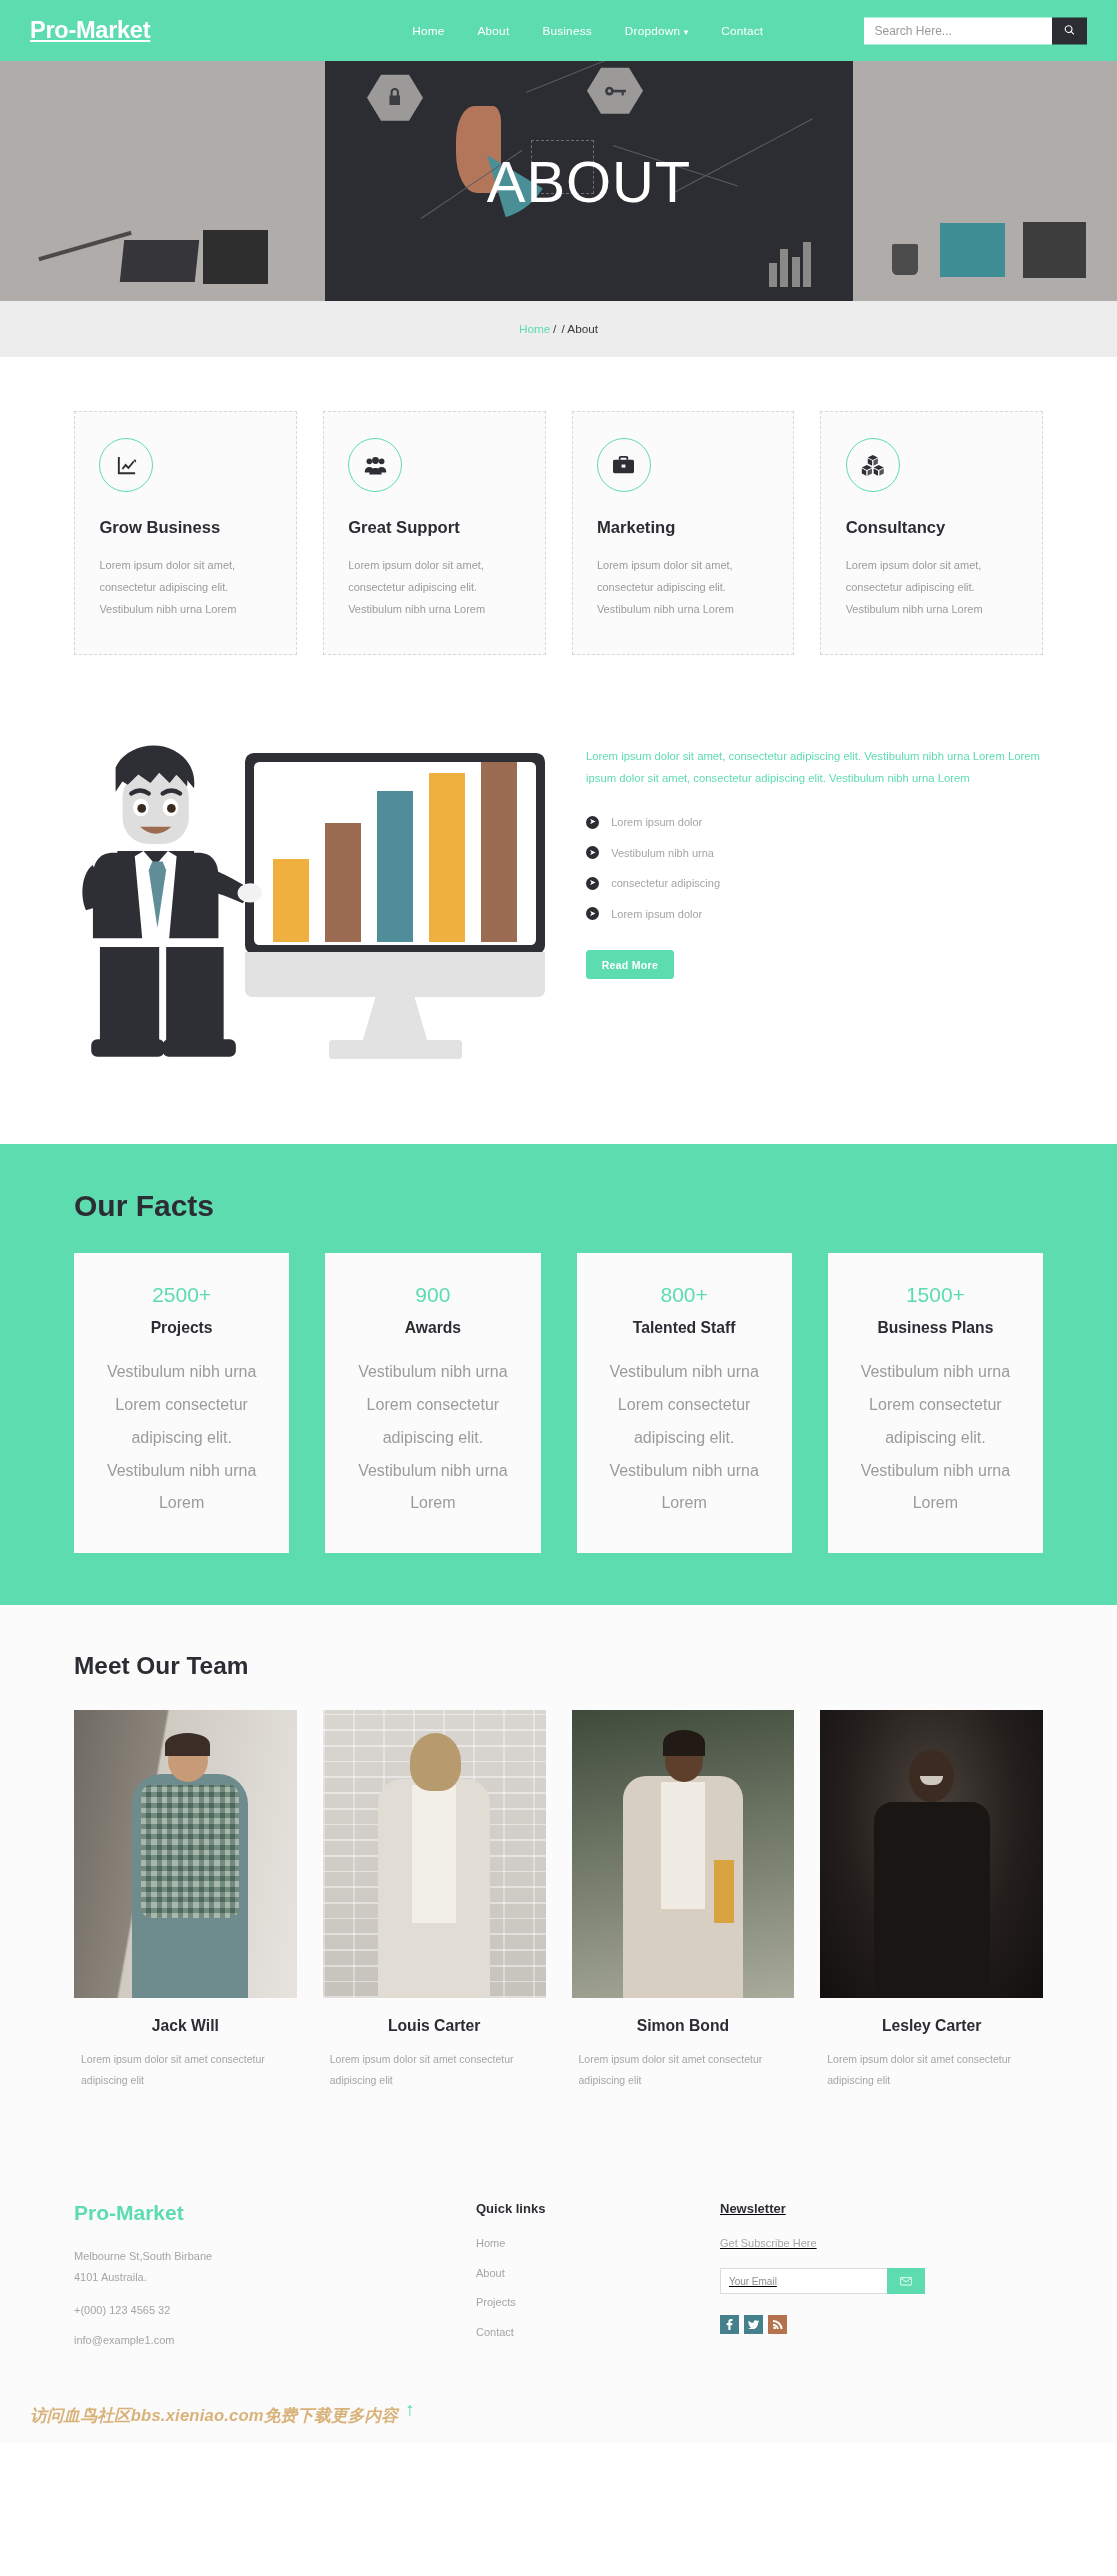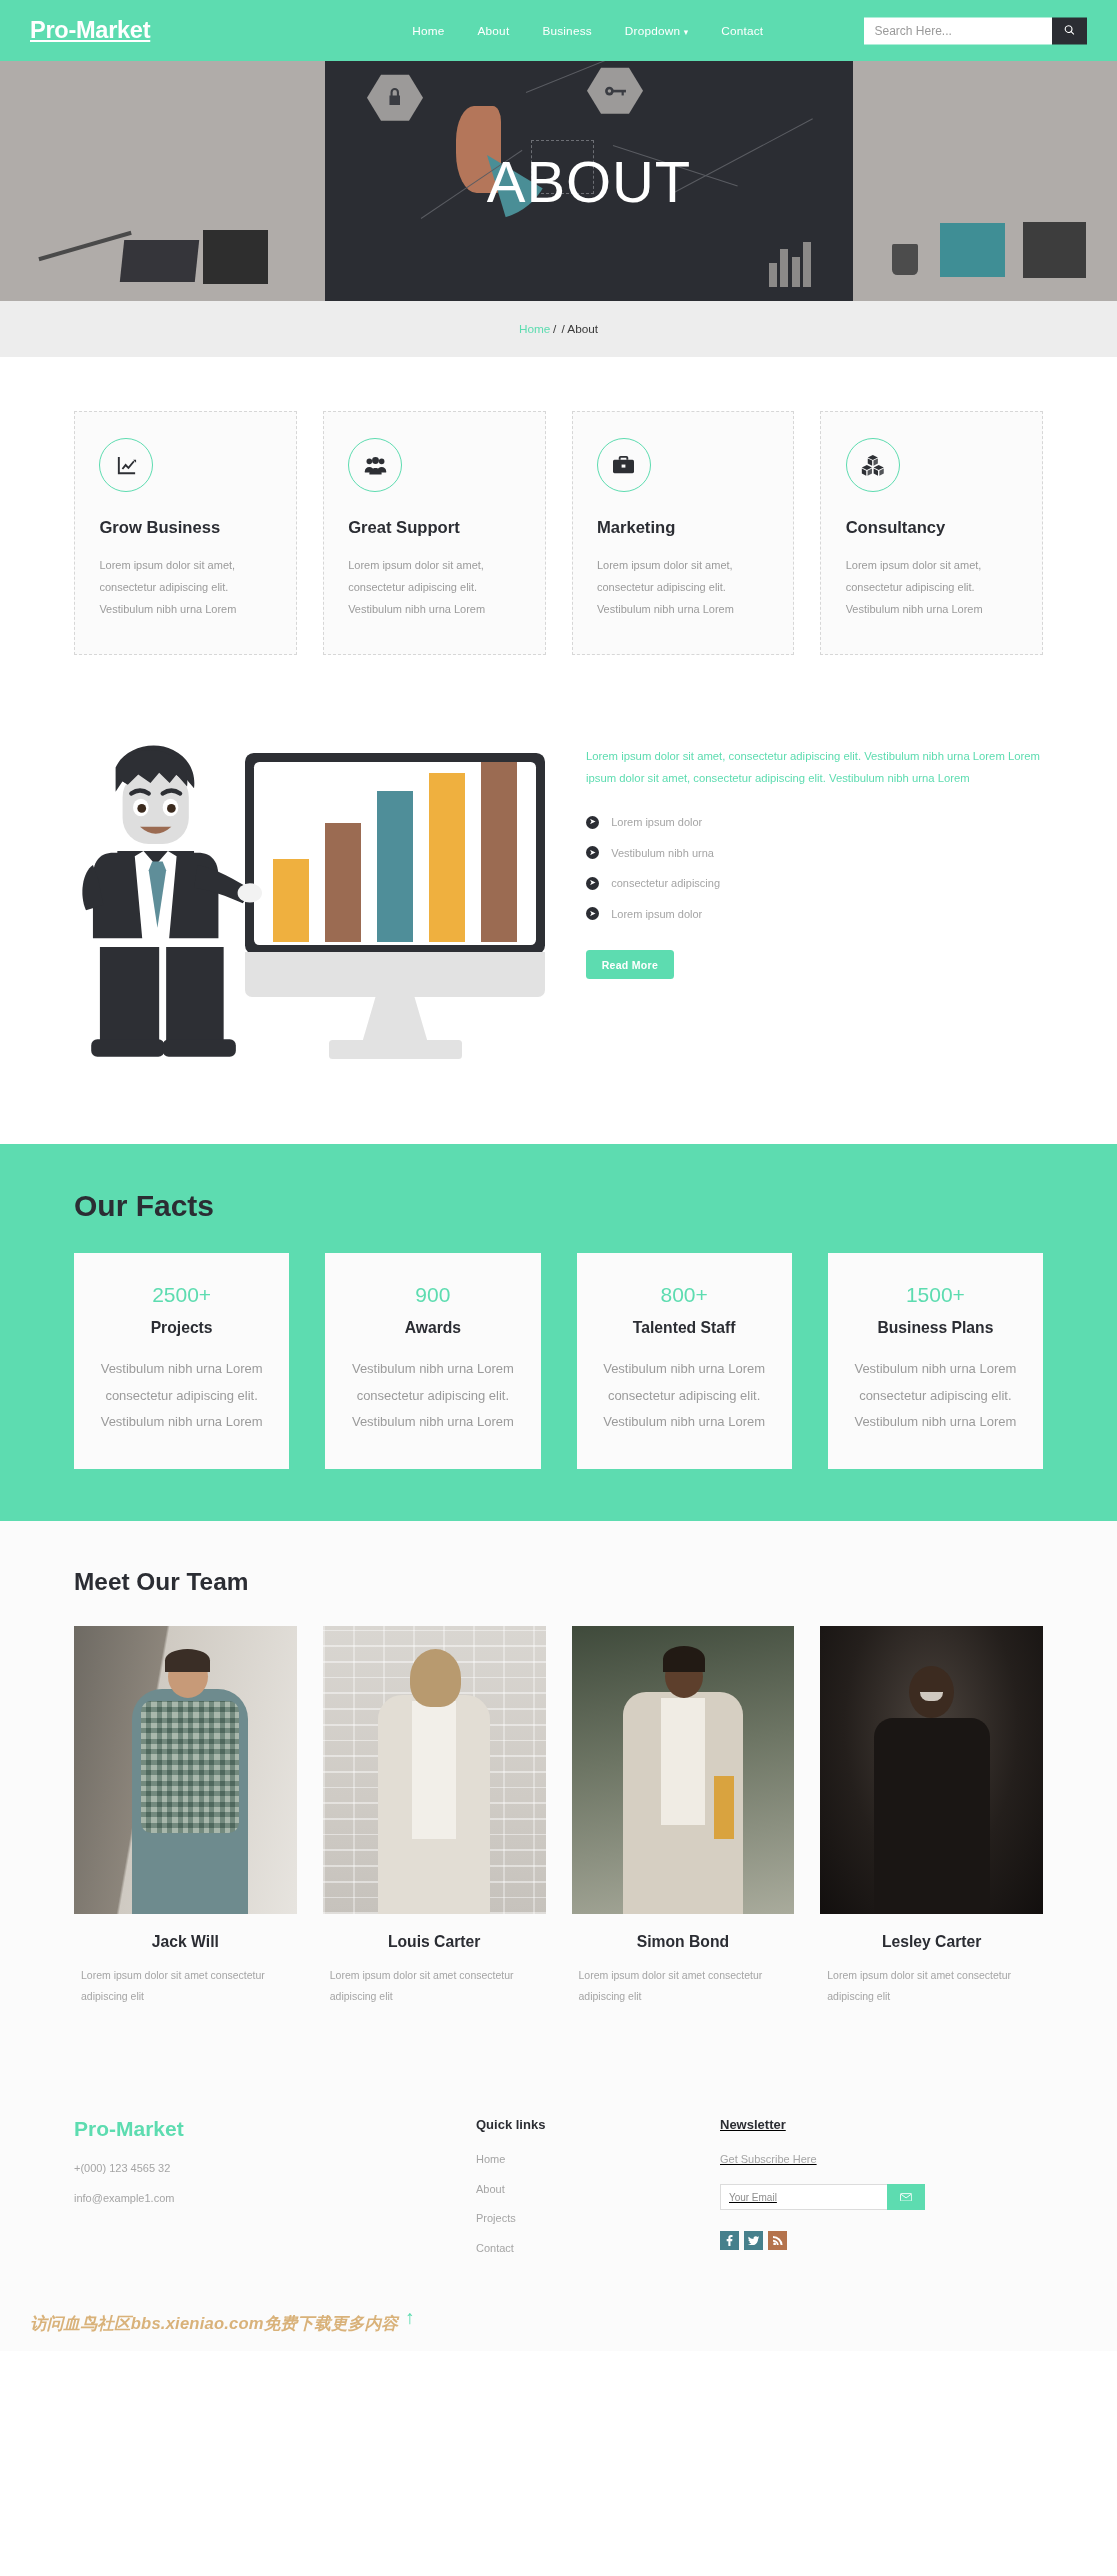--- a/index.html
+++ b/index.html
@@ -328,21 +328,21 @@
     color: #5ddcb0;
     margin-bottom: 12.2px;
   }
   .fact-label {
     font-size: 15.7px;
     color: #2b2d33;
     font-weight: bold;
     margin-bottom: 19px;
   }
   .fact-text {
-    font-size: 13px;
+    font-size: 16px;
     color: #9b9b9b;
     line-height: 2.05;
   }
 
   
   .team {
     background: #fbfbfb;
     padding: 47px 0 61px 0;
   }
   .team-title {
@@ -810,20 +810,24 @@
     </div>
   </div>
 </section>
 
 <footer class="footer">
   <div class="wrap-1200">
     <div class="footer-row">
 
       <div class="f-col-brand">
         <div class="f-brand">Pro-Market</div>
+        <div class="f-addr">
+          <div>Melbourne St,South Birbane</div>
+          <div>4101 Austraila.</div>
+        </div>
         <div class="f-line">+(000) 123 4565 32</div>
         <div class="f-line">info@example1.com</div>
       </div>
 
       <div class="f-col-links">
         <div class="f-head">Quick links</div>
         <a href="#" class="f-link">Home</a>
         <a href="#" class="f-link">About</a>
         <a href="#" class="f-link">Projects</a>
         <a href="#" class="f-link">Contact</a>

